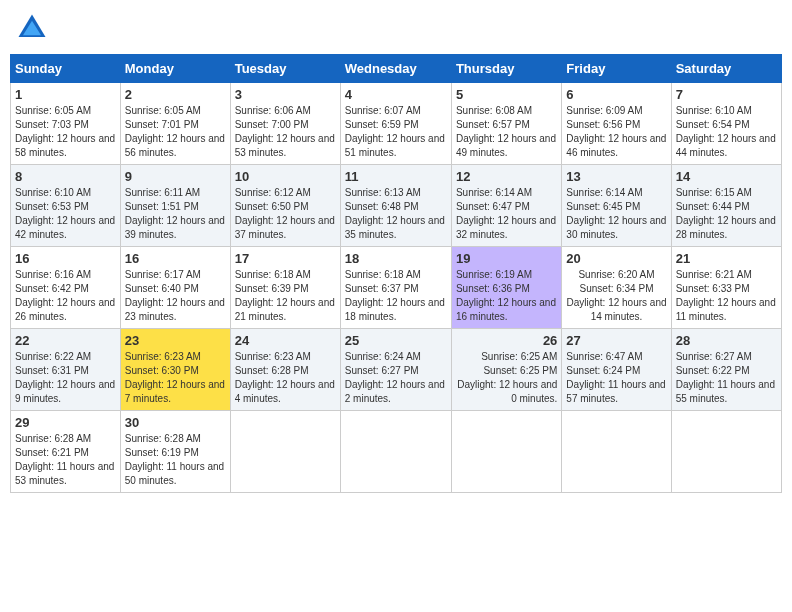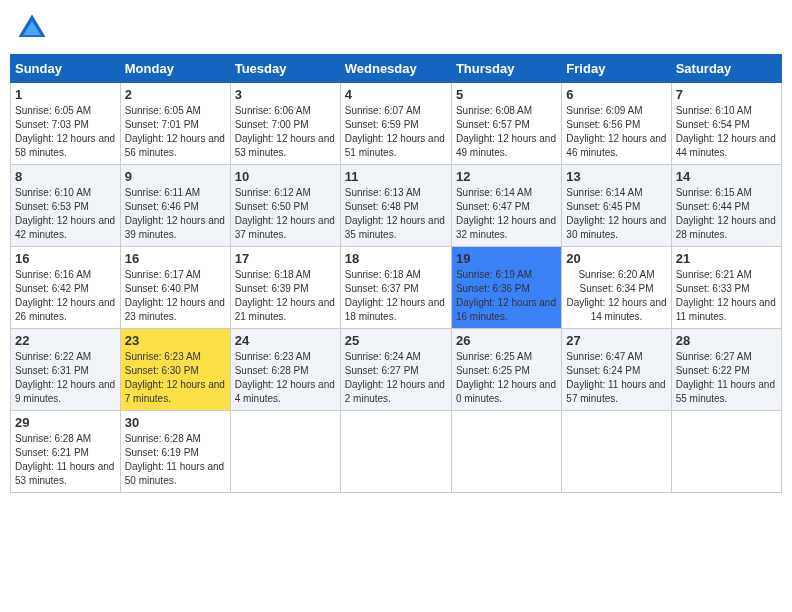--- a/index.html
+++ b/index.html
@@ -169,21 +169,21 @@
       <tr>
         <td style="background: rgb(240, 244, 248);">
           <span class="day-num">8</span>
           <div class="day-info" style="white-space: pre-line;">Sunrise: 6:10 AM
 Sunset: 6:53 PM
 Daylight: 12 hours and 42 minutes.</div>
         </td>
         <td style="background: rgb(240, 244, 248);">
           <span class="day-num">9</span>
           <div class="day-info" style="white-space: pre-line;">Sunrise: 6:11 AM
-Sunset: 6:46 PM
+Sunset: 1:51 PM
 Daylight: 12 hours and 39 minutes.</div>
         </td>
         <td style="background: rgb(240, 244, 248);">
           <span class="day-num">10</span>
           <div class="day-info" style="white-space: pre-line;">Sunrise: 6:12 AM
 Sunset: 6:50 PM
 Daylight: 12 hours and 37 minutes.</div>
         </td>
         <td style="background: rgb(240, 244, 248);">
           <span class="day-num">11</span>
@@ -228,21 +228,21 @@
           <div class="day-info" style="white-space: pre-line;">Sunrise: 6:18 AM
 Sunset: 6:39 PM
 Daylight: 12 hours and 21 minutes.</div>
         </td>
         <td style="background: rgb(255, 255, 255);">
           <span class="day-num">18</span>
           <div class="day-info" style="white-space: pre-line;">Sunrise: 6:18 AM
 Sunset: 6:37 PM
 Daylight: 12 hours and 18 minutes.</div>
         </td>
-        <td style="background: #3b82f6;">
+        <td style="background: #c4b5fd;">
           <span class="day-num">19</span>
           <div class="day-info" style="white-space: pre-line;">Sunrise: 6:19 AM
 Sunset: 6:36 PM
 Daylight: 12 hours and 16 minutes.</div>
         </td>
         <td style="background: rgb(255, 255, 255);">
           <span class="day-num">20</span>
           <div class="day-info" style="white-space: pre-line; text-align: center;">Sunrise: 6:20 AM
 Sunset: 6:34 PM
 Daylight: 12 hours and 14 minutes.</div>
@@ -272,21 +272,21 @@
           <div class="day-info" style="white-space: pre-line;">Sunrise: 6:23 AM
 Sunset: 6:28 PM
 Daylight: 12 hours and 4 minutes.</div>
         </td>
         <td style="background: rgb(240, 244, 248);">
           <span class="day-num">25</span>
           <div class="day-info" style="white-space: pre-line;">Sunrise: 6:24 AM
 Sunset: 6:27 PM
 Daylight: 12 hours and 2 minutes.</div>
         </td>
-        <td style="background: rgb(240, 244, 248);">
+        <td style="background: rgb(240, 244, 248); text-align: right;">
           <span class="day-num">26</span>
           <div class="day-info" style="white-space: pre-line;">Sunrise: 6:25 AM
 Sunset: 6:25 PM
 Daylight: 12 hours and 0 minutes.</div>
         </td>
         <td style="background: rgb(240, 244, 248);">
           <span class="day-num">27</span>
           <div class="day-info" style="white-space: pre-line;">Sunrise: 6:47 AM
 Sunset: 6:24 PM
 Daylight: 11 hours and 57 minutes.</div>

